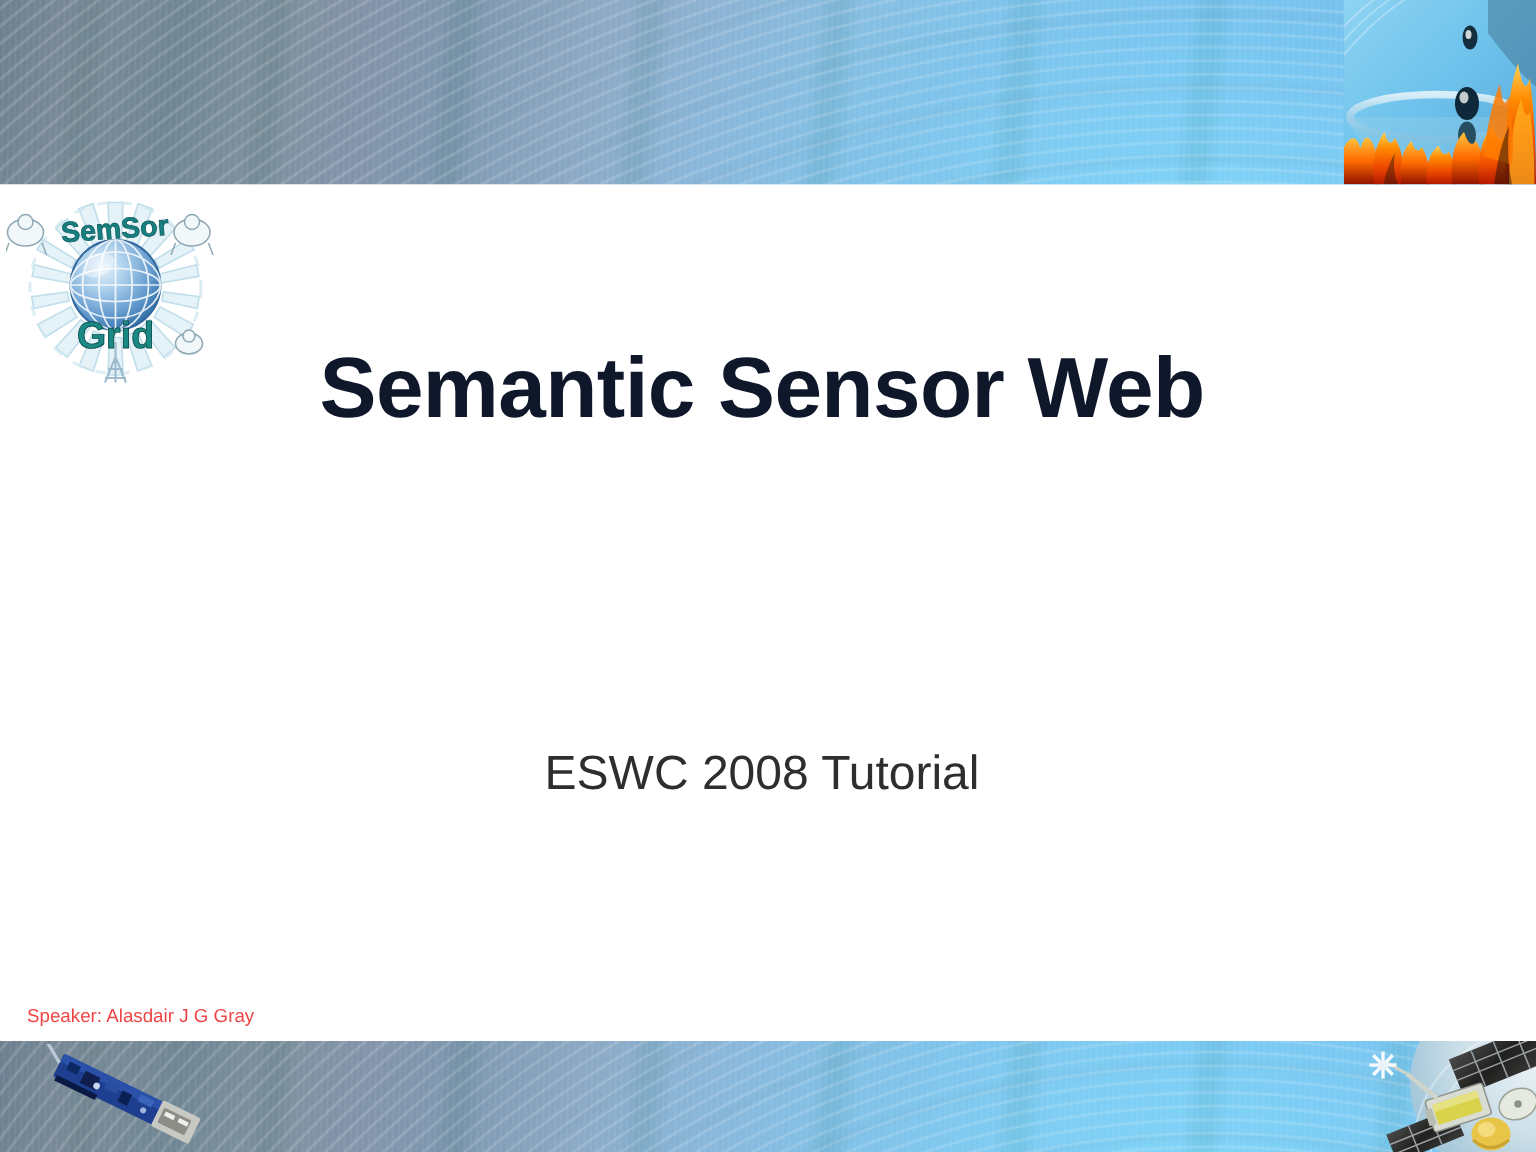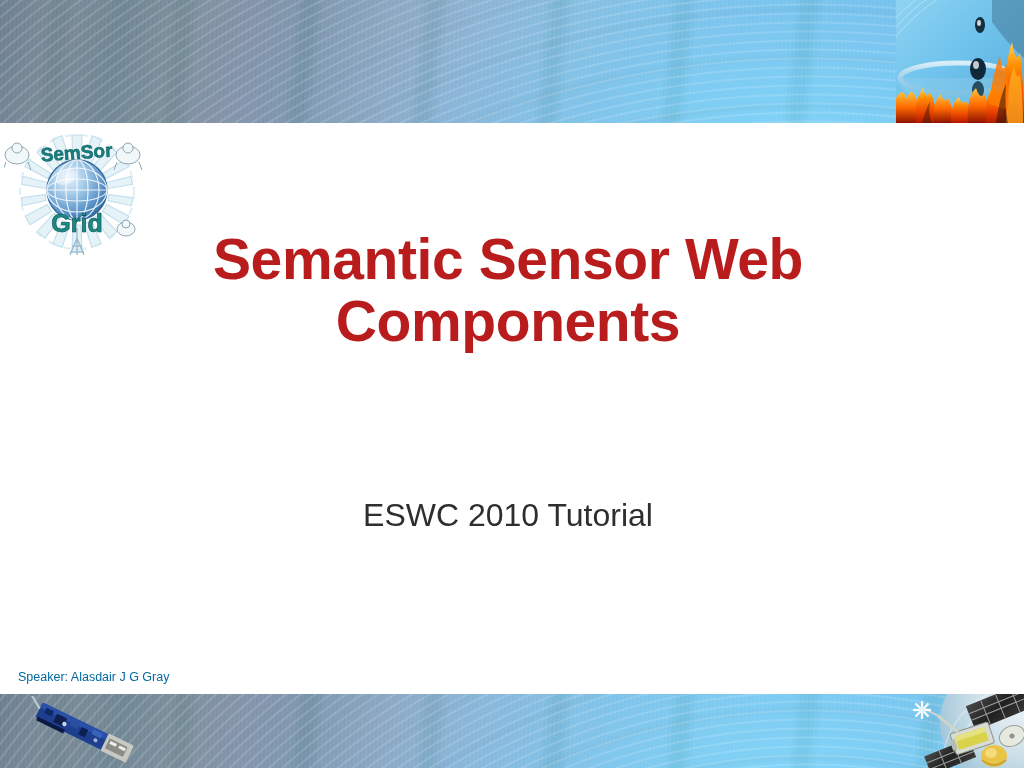--- a/index.html
+++ b/index.html
@@ -98,31 +98,31 @@
   .sat-photo{position:absolute;right:0;top:694px;width:140px;height:74px;overflow:hidden;}
 
   
   .logo{position:absolute;left:4px;top:128px;width:146px;height:128px;}
 
   
   .title{
     position:absolute;left:150px;top:228px;width:716px;
     text-align:center;
     font-size:57px;line-height:62px;font-weight:bold;
-    color:#b91c1c;letter-spacing:-.4px;
+    color:#0f172a;letter-spacing:-.4px;
   }
   .subtitle{
     position:absolute;left:150px;top:492px;width:716px;
     text-align:center;
     font-size:32px;line-height:47px;font-weight:normal;
     color:#2e2e2e;
   }
   .speaker{
     position:absolute;left:18px;top:670px;
-    font-size:12.5px;line-height:15px;color:#0369a1;
+    font-size:12.5px;line-height:15px;color:#ef4444;
   }
 </style>
 </head>
 <body>
 
 <div class="slide">
 
   <div class="banner banner-top">
     <div class="banner-base"></div>
     <div class="banner-tint"></div>
@@ -299,25 +299,24 @@
       </g>
       <ellipse cx="62" cy="49" rx="11" ry="7" fill="#ffffff" opacity=".4" transform="rotate(-28 62 49)"></ellipse>
 
       <text x="73" y="31" text-anchor="middle" font-family="'Liberation Sans',sans-serif" font-size="19" font-weight="bold" fill="#167f7f" stroke="#0d5a5a" stroke-width=".5" transform="rotate(-4 73 31)">SemSor</text>
       <text x="73" y="104" text-anchor="middle" font-family="'Liberation Sans',sans-serif" font-size="25" font-weight="bold" fill="#1b8a85" stroke="#0a4f4d" stroke-width=".6">Grid</text>
     </svg>
   </div>
 
   <div class="title">
     <div>Semantic Sensor Web</div>
-    <div>Components</div>
   </div>
 
   <div class="subtitle">
-    <div>ESWC 2010 Tutorial</div>
+    <div>ESWC 2008 Tutorial</div>
   </div>
 
   <div class="speaker">Speaker: Alasdair J G Gray</div>
 
   <div class="banner banner-bottom">
     <div class="banner-base"></div>
     <div class="banner-tint"></div>
     <div class="banner-green"></div>
     <div class="banner-rings2"></div>
     <div class="banner-rings"></div>

